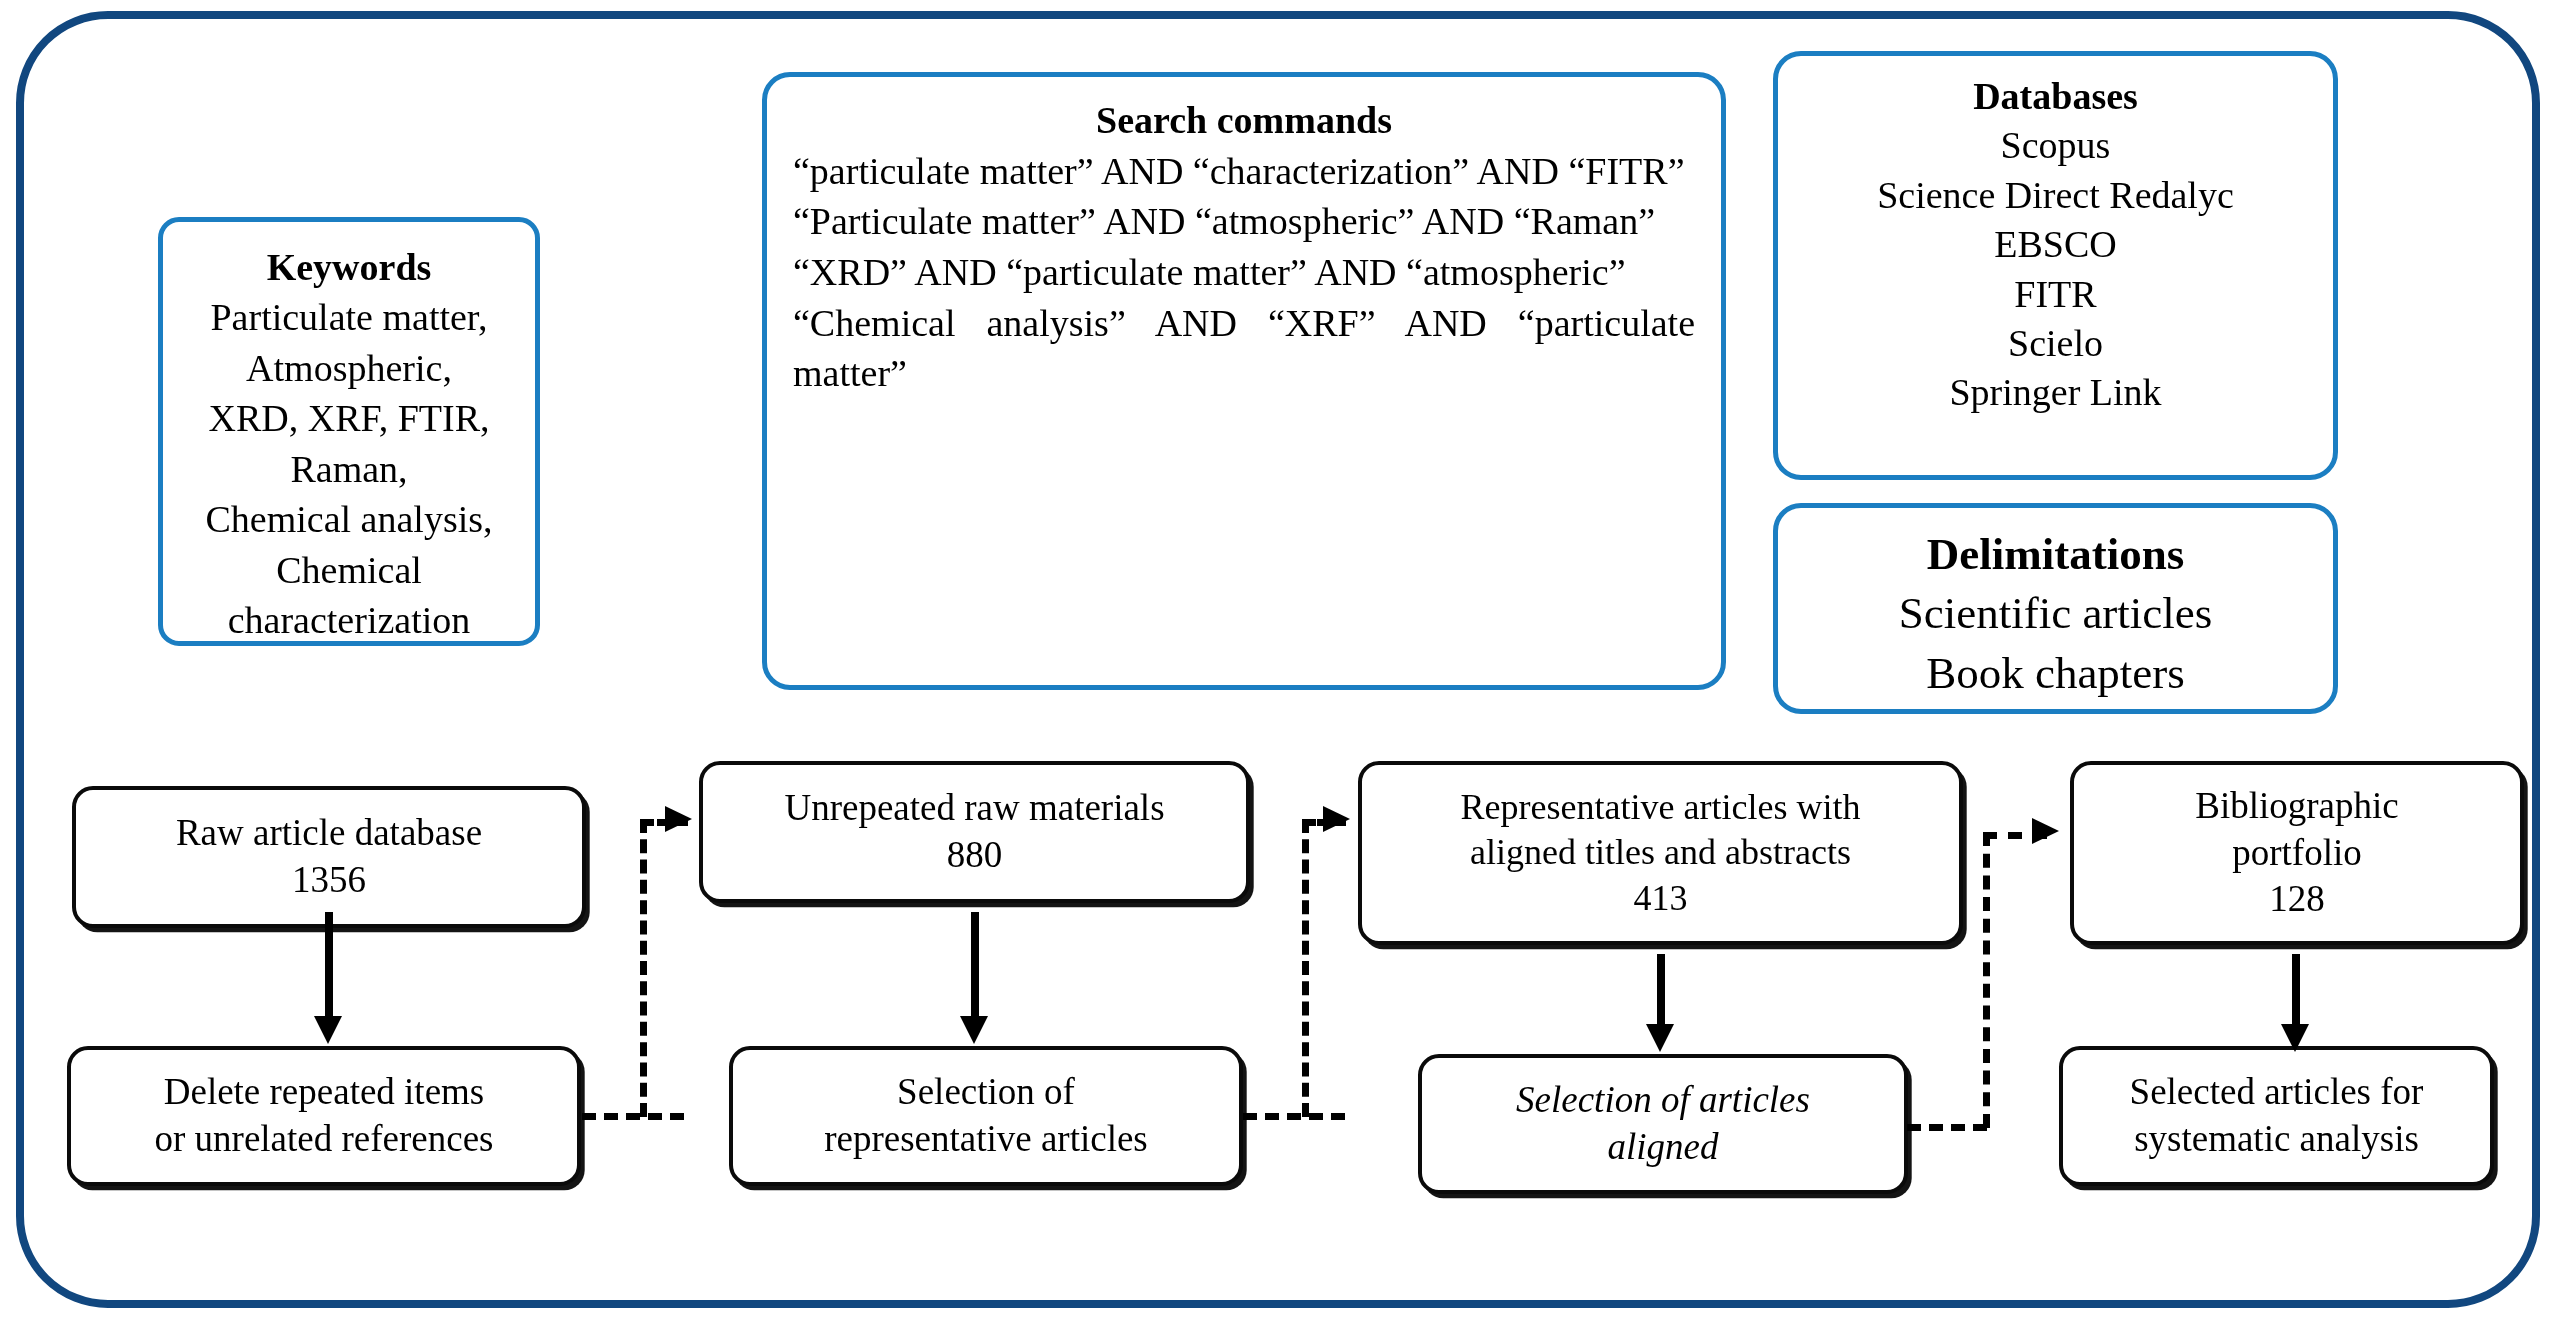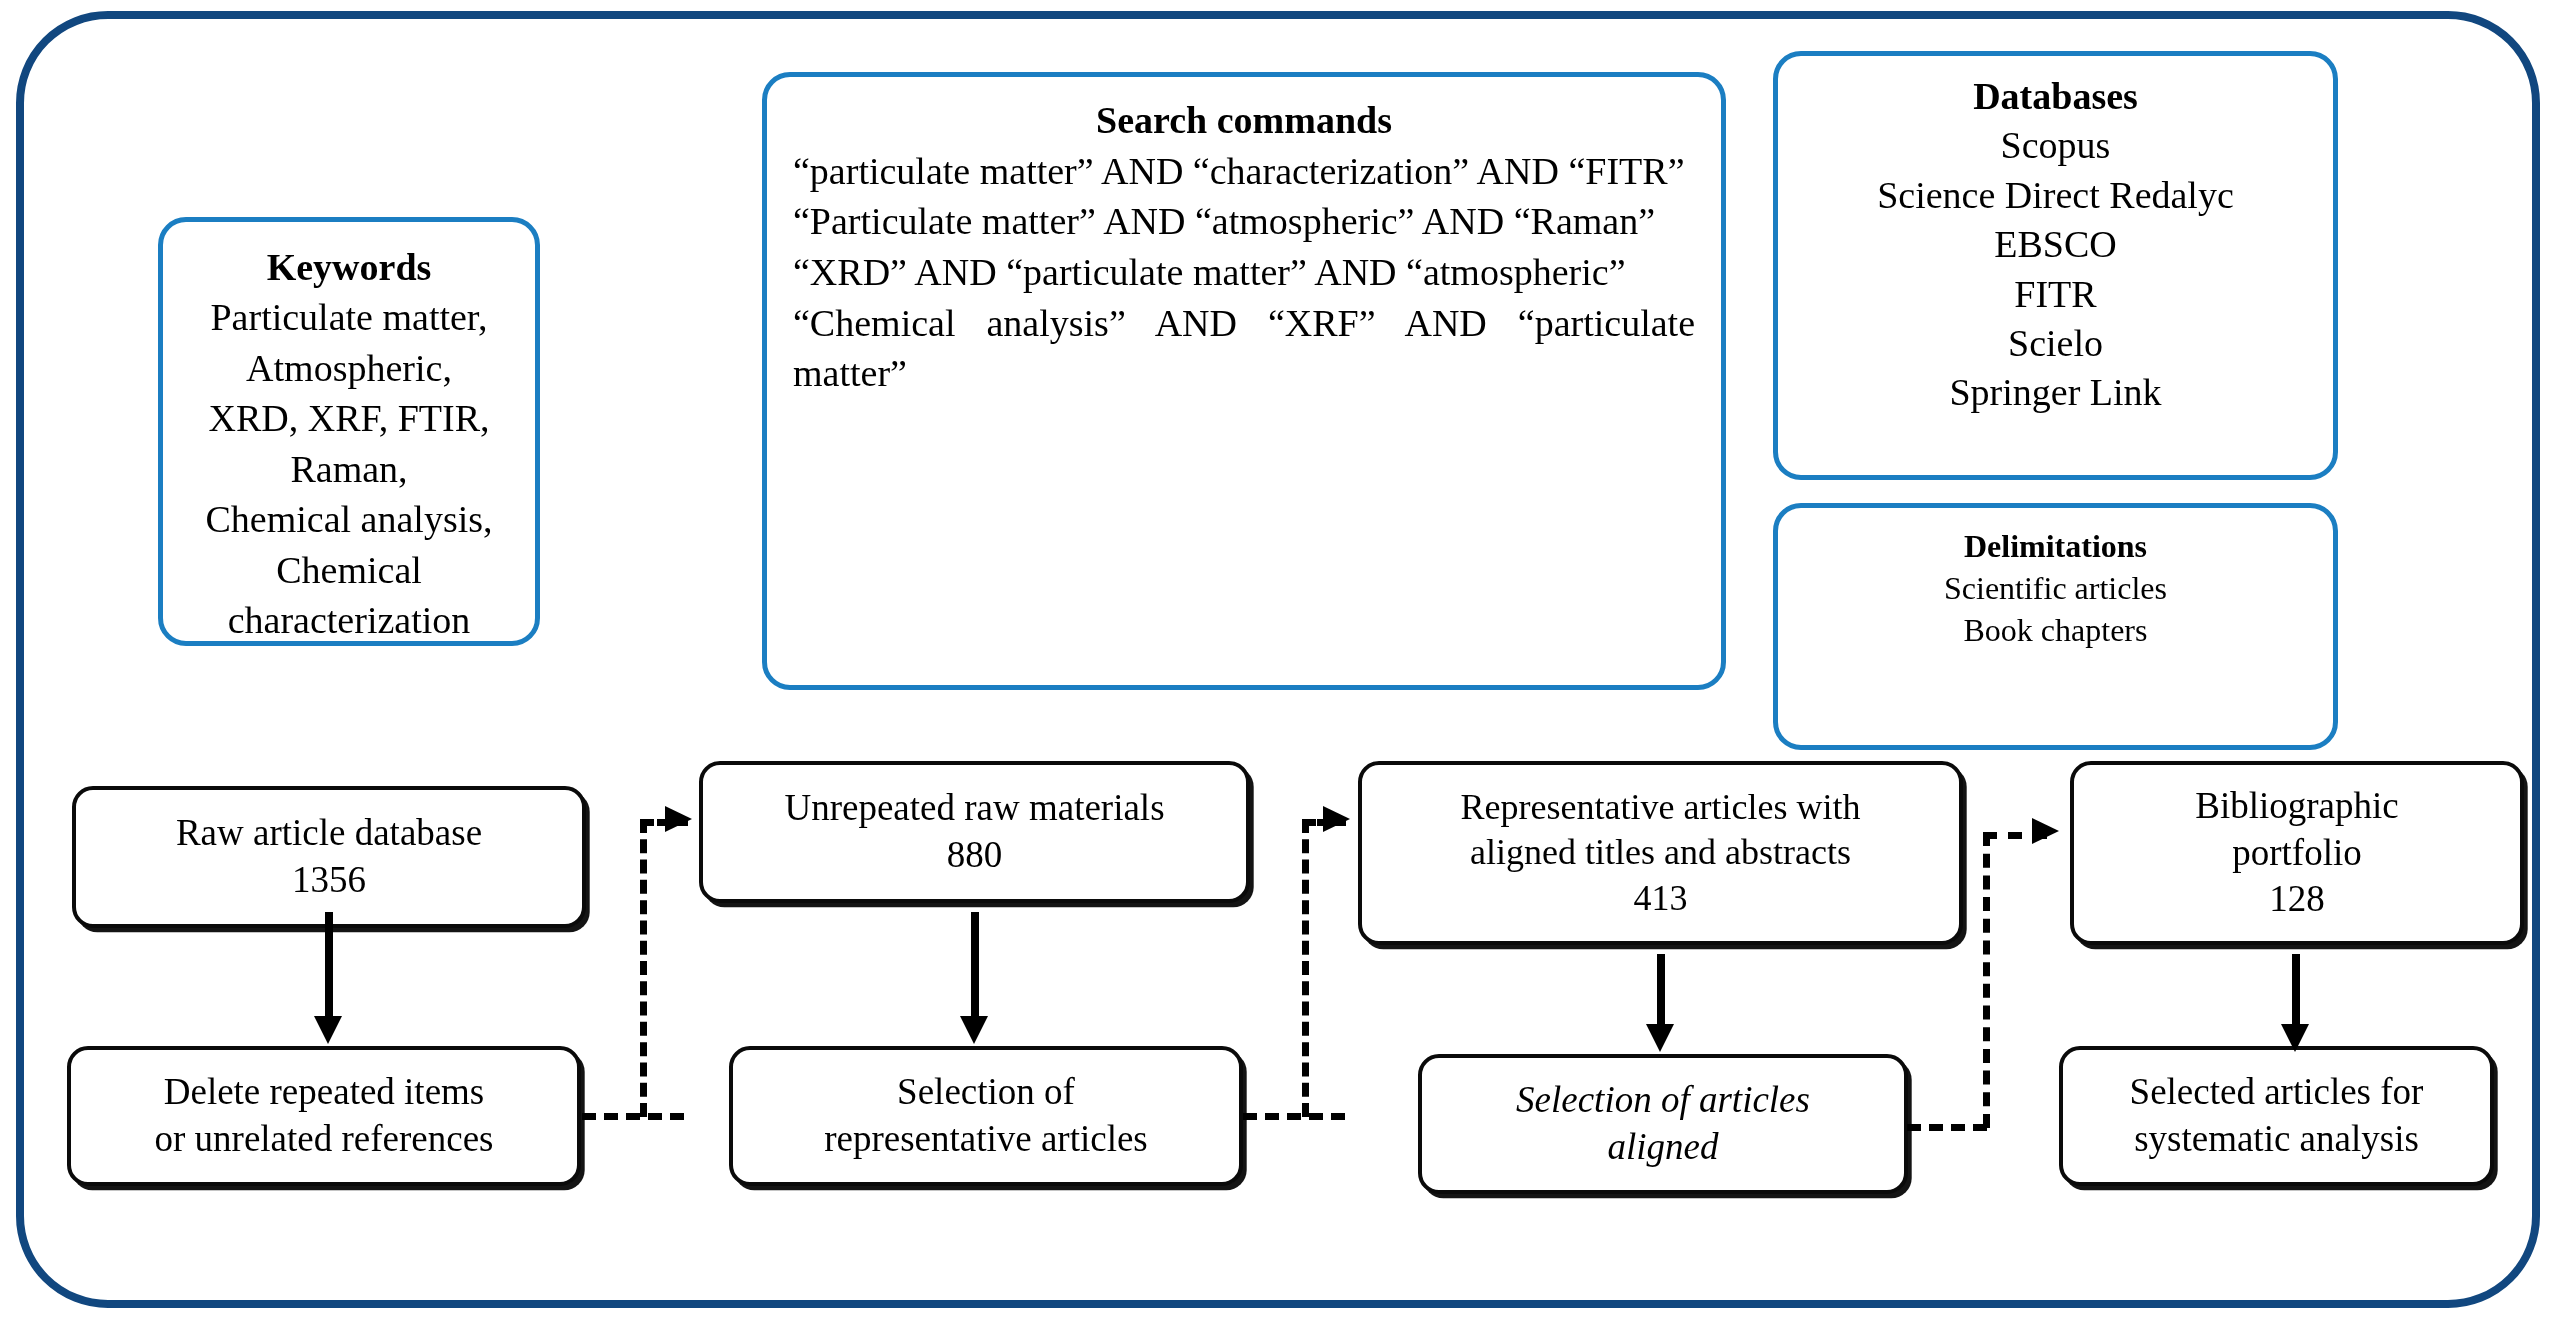--- a/index.html
+++ b/index.html
@@ -43,43 +43,44 @@
     font-weight: bold;
     display: block;
   }
   .blue-box .bx-line { display: block; }
 
   #box-keywords {
     left: 158px; top: 217px; width: 382px; height: 429px;
     padding: 19.6px 12.2px 0 12.2px;
     font-size: 38px;
     line-height: 1.33;
+    border-radius: 21px;
   }
   #box-search {
     left: 762px; top: 72px; width: 964px; height: 618px;
     padding: 18.4px 26px 0 26px;
     font-size: 38px;
     line-height: 1.33;
   }
   #box-search .cmd {
     display: block;
     text-align: justify;
     text-align-last: left;
     text-justify: inter-word;
   }
   #box-databases {
     left: 1773px; top: 51px; width: 565px; height: 429px;
     padding: 16px 9.8px 0 9.8px;
     font-size: 38px;
     line-height: 1.30;
   }
   #box-delimitations {
-    left: 1773px; top: 503px; width: 565px; height: 247px;
+    left: 1773px; top: 503px; width: 565px; height: 211px;
     padding: 17px 9.8px 0 9.8px;
-    font-size: 32px;
+    font-size: 45px;
     line-height: 1.32;
   }
 
   
   .flow-box {
     position: absolute;
     border: 4.3px solid #0a0a0a;
     border-radius: 21px;
     box-sizing: border-box;
     background: #ffffff;

